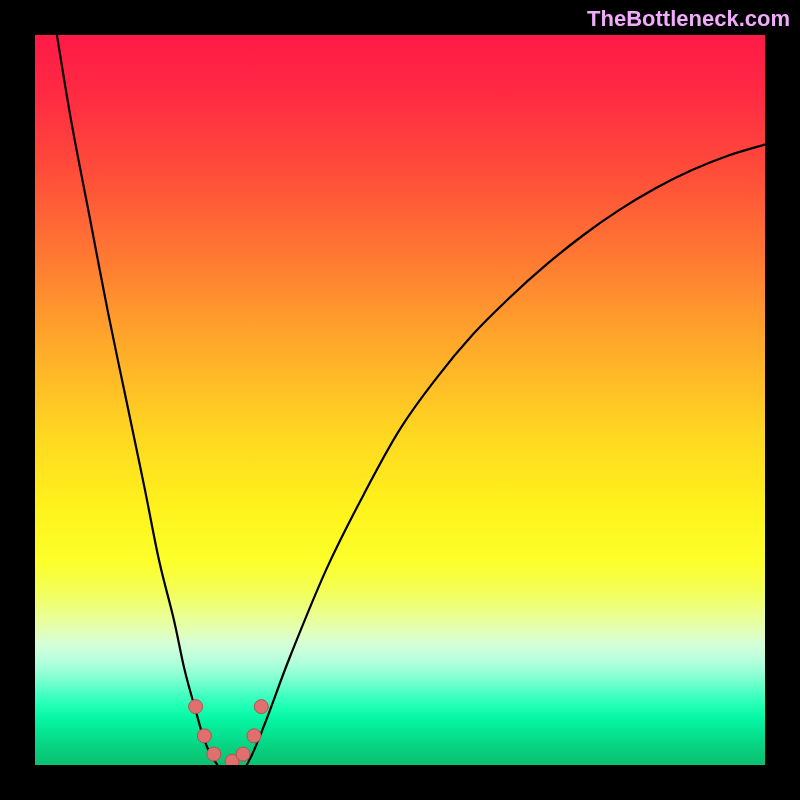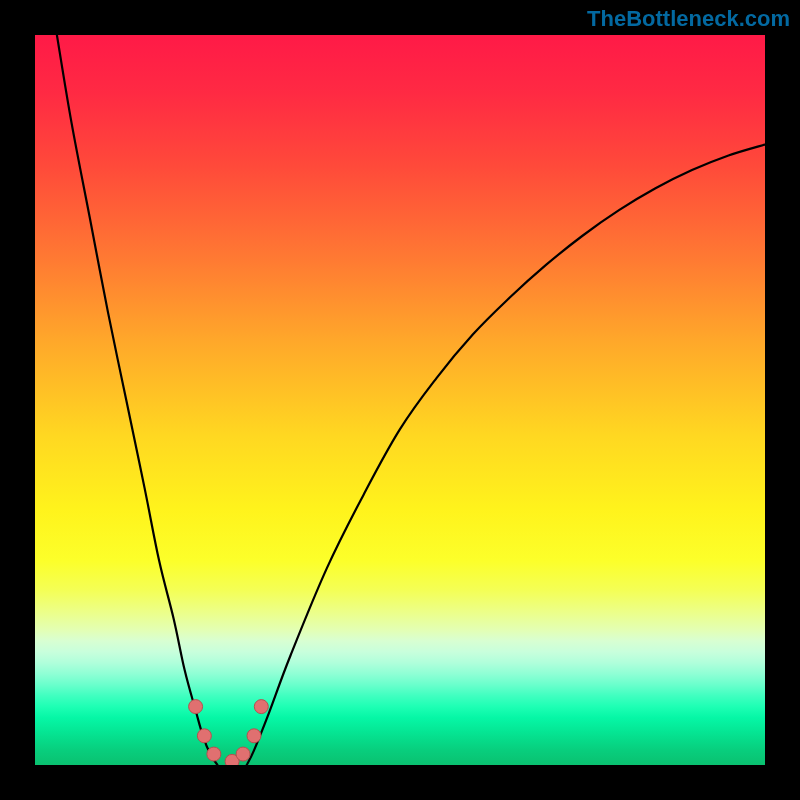--- a/index.html
+++ b/index.html
@@ -22,21 +22,21 @@
   #8fffd5 87.5%,
   #6affcc 89%,
   #40ffc0 90.5%,
   #1effb4 92%,
   #06f7a6 93.5%,
   #05ea98 95%,
   #06dc8a 96.5%,
   #08ce7d 98%,
   #0ac170 100%)}
 svg.curve{position:absolute;left:0;top:0;width:730px;height:730px;pointer-events:none}
-.wm{position:absolute;right:10px;top:6px;font:700 22px Arial,Helvetica,sans-serif;color:#0369a1}
+.wm{position:absolute;right:10px;top:6px;font:700 22px Arial,Helvetica,sans-serif;color:#f0abfc}
 </style>
 </head>
 <body>
 
 <div class="frame">
   <div class="grad"></div>
   <svg class="curve" viewBox="0 0 730 730">
     <g id="curve-g">
         <path d="M 21.9 0 C 24.528 15.768000000000004 30.587 54.75000000000002 36.5 87.60000000000002 C 42.413 120.45000000000002 48.18 148.336 54.75 182.5 C 61.32 216.664 66.43 244.54999999999998 73 277.4 C 79.57 310.25 84.68 333.464 91.25 365 C 97.82 396.536 103.587 423.692 109.5 452.6 C 115.413 481.50800000000004 118.84400000000001 501.94800000000004 124.10000000000001 525.6 C 129.356 549.2520000000001 134.101 564.29 138.7 584 C 143.29899999999998 603.71 145.70799999999997 618.6750000000001 149.64999999999998 635.1 C 153.59199999999998 651.525 157.315 663.424 160.6 675.25 C 163.885 687.076 165.27200000000002 692.9159999999999 167.9 700.8 C 170.528 708.684 172.572 713.794 175.2 719.05 C 177.82799999999997 724.3059999999999 181.186 728.029 182.5 730" fill="none" stroke="#000000" stroke-width="2.2" stroke-linecap="round"></path>
         <path d="M 211.7 730 C 213.01399999999998 727.372 215.058 724.598 219 715.4 C 222.942 706.202 227.03 695.982 233.6 678.9 C 240.17 661.818 244.98799999999997 646.78 255.49999999999997 620.5 C 266.01199999999994 594.22 278.86 561.808 292 532.9 C 305.14 503.99199999999996 315.36 484.866 328.5 459.9 C 341.64 434.93399999999997 351.86 415.224 365 394.2 C 378.14 373.176 388.36000000000007 360.18199999999996 401.50000000000006 343.09999999999997 C 414.64000000000004 326.018 424.86 313.754 438 299.3 C 451.14 284.846 461.36 275.283 474.5 262.8 C 487.64 250.317 497.85999999999996 241.119 510.99999999999994 229.95 C 524.14 218.78099999999998 534.36 210.605 547.5 200.75 C 560.64 190.895 570.86 183.74100000000004 584 175.20000000000005 C 597.14 166.65900000000005 607.36 160.52699999999996 620.5 153.29999999999995 C 633.64 146.07299999999995 643.86 140.96300000000005 657 135.05000000000007 C 670.14 129.13700000000009 680.36 125.04900000000006 693.5 120.45000000000005 C 706.64 115.85100000000003 723.43 111.471 730 109.5" fill="none" stroke="#000000" stroke-width="2.2" stroke-linecap="round"></path>

